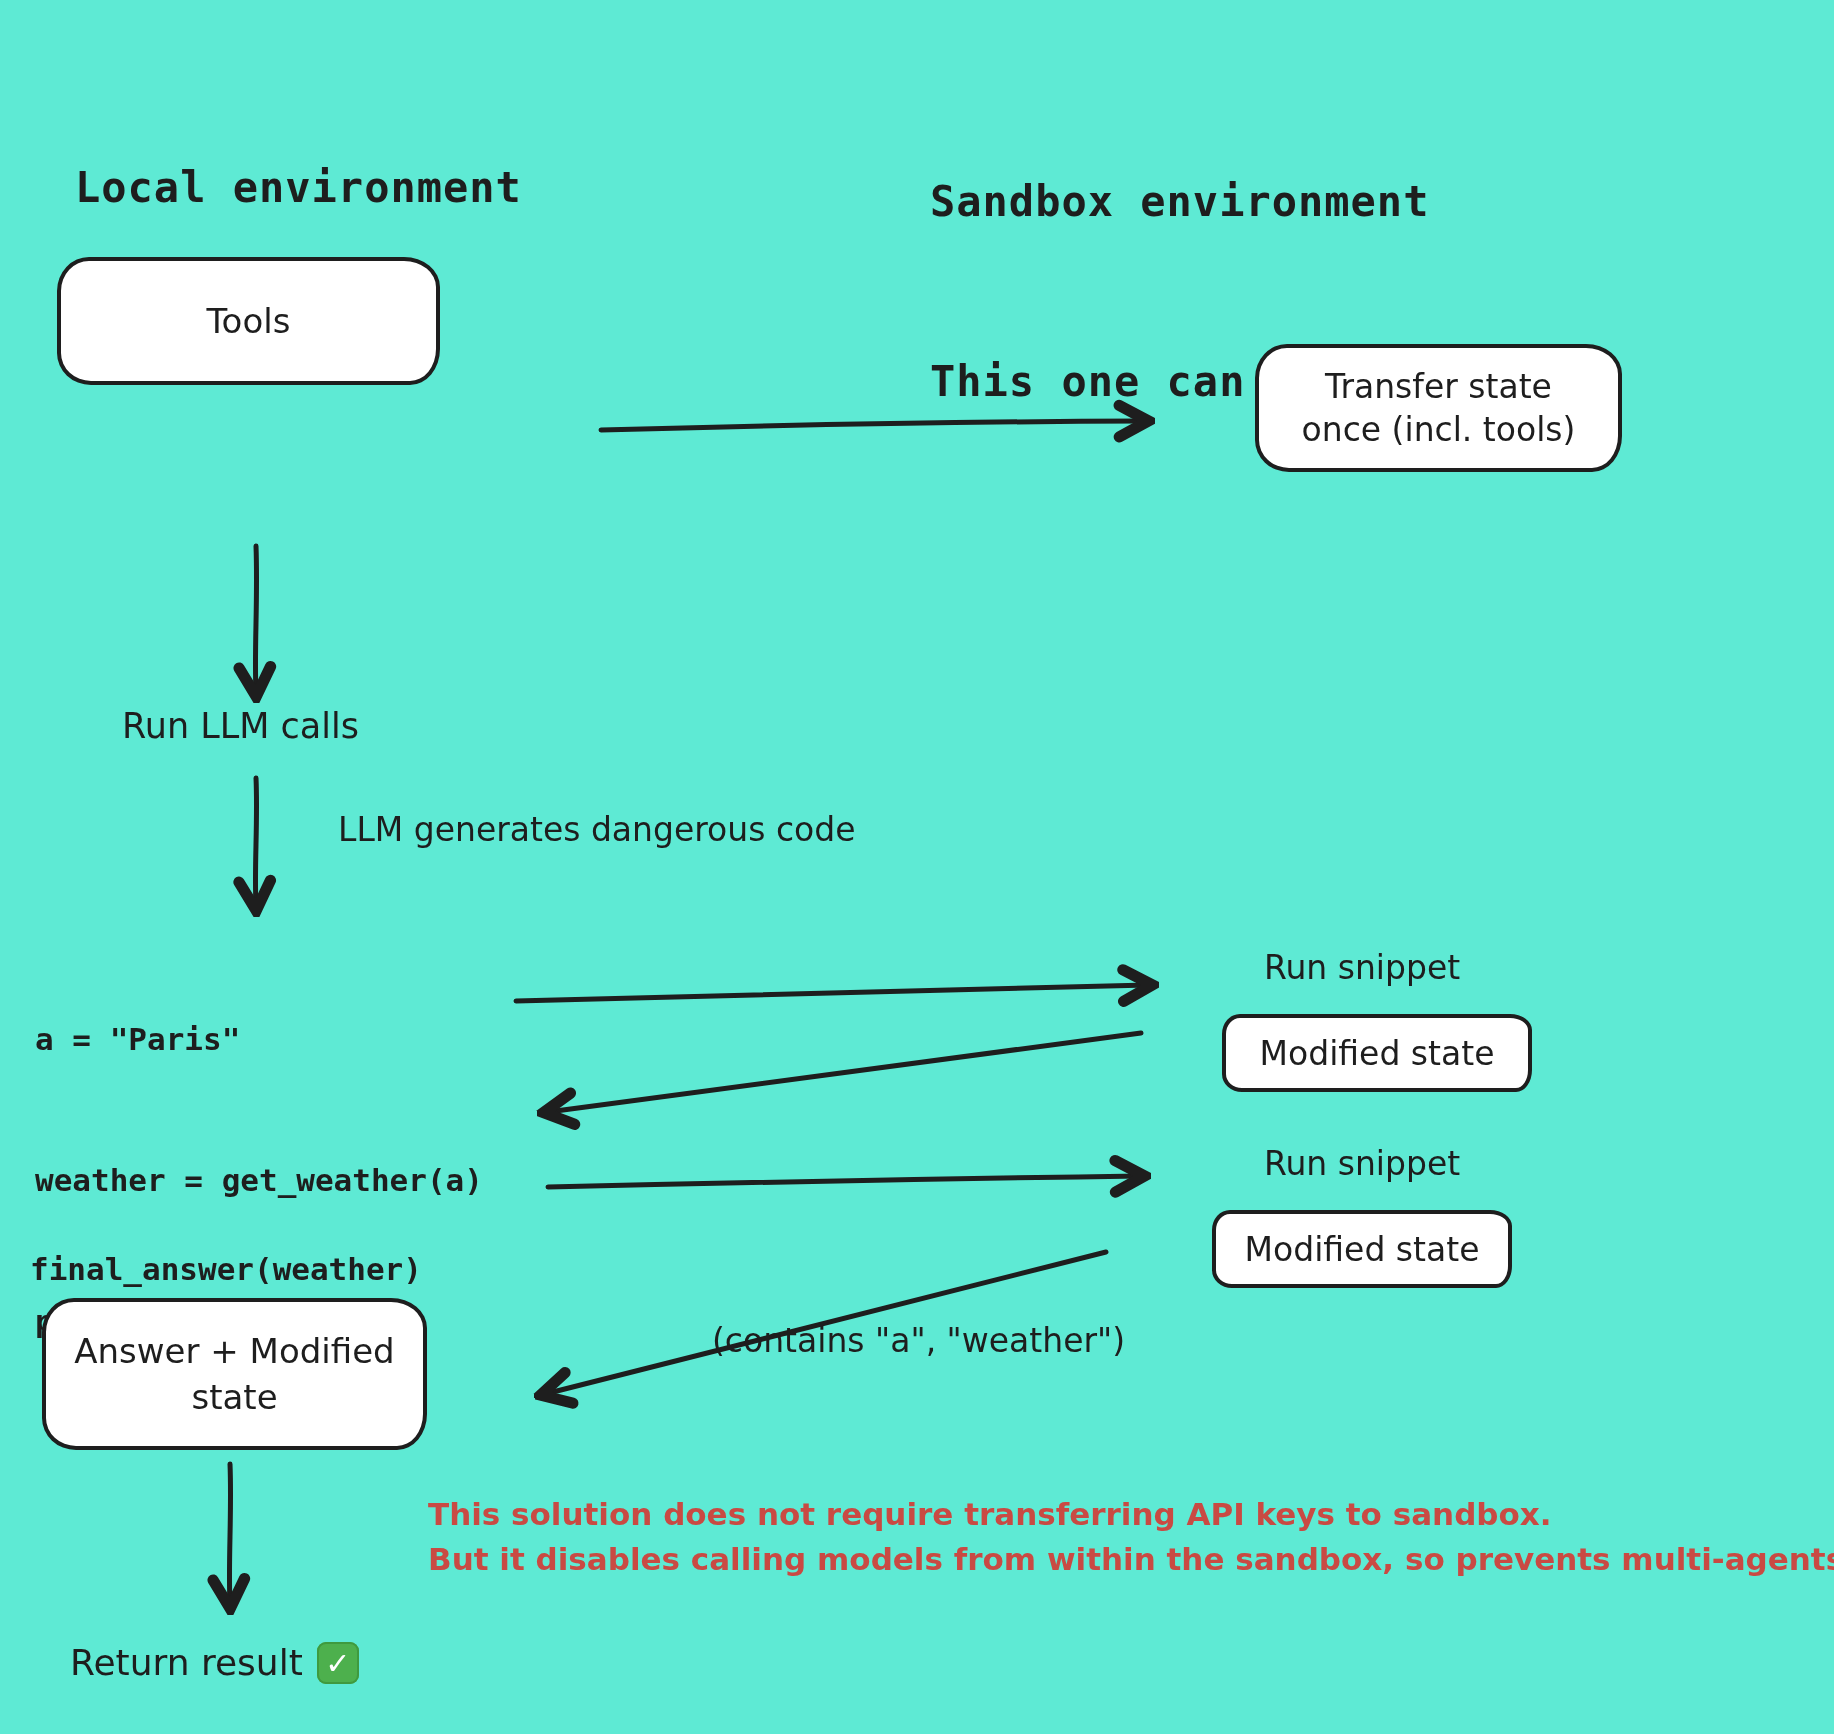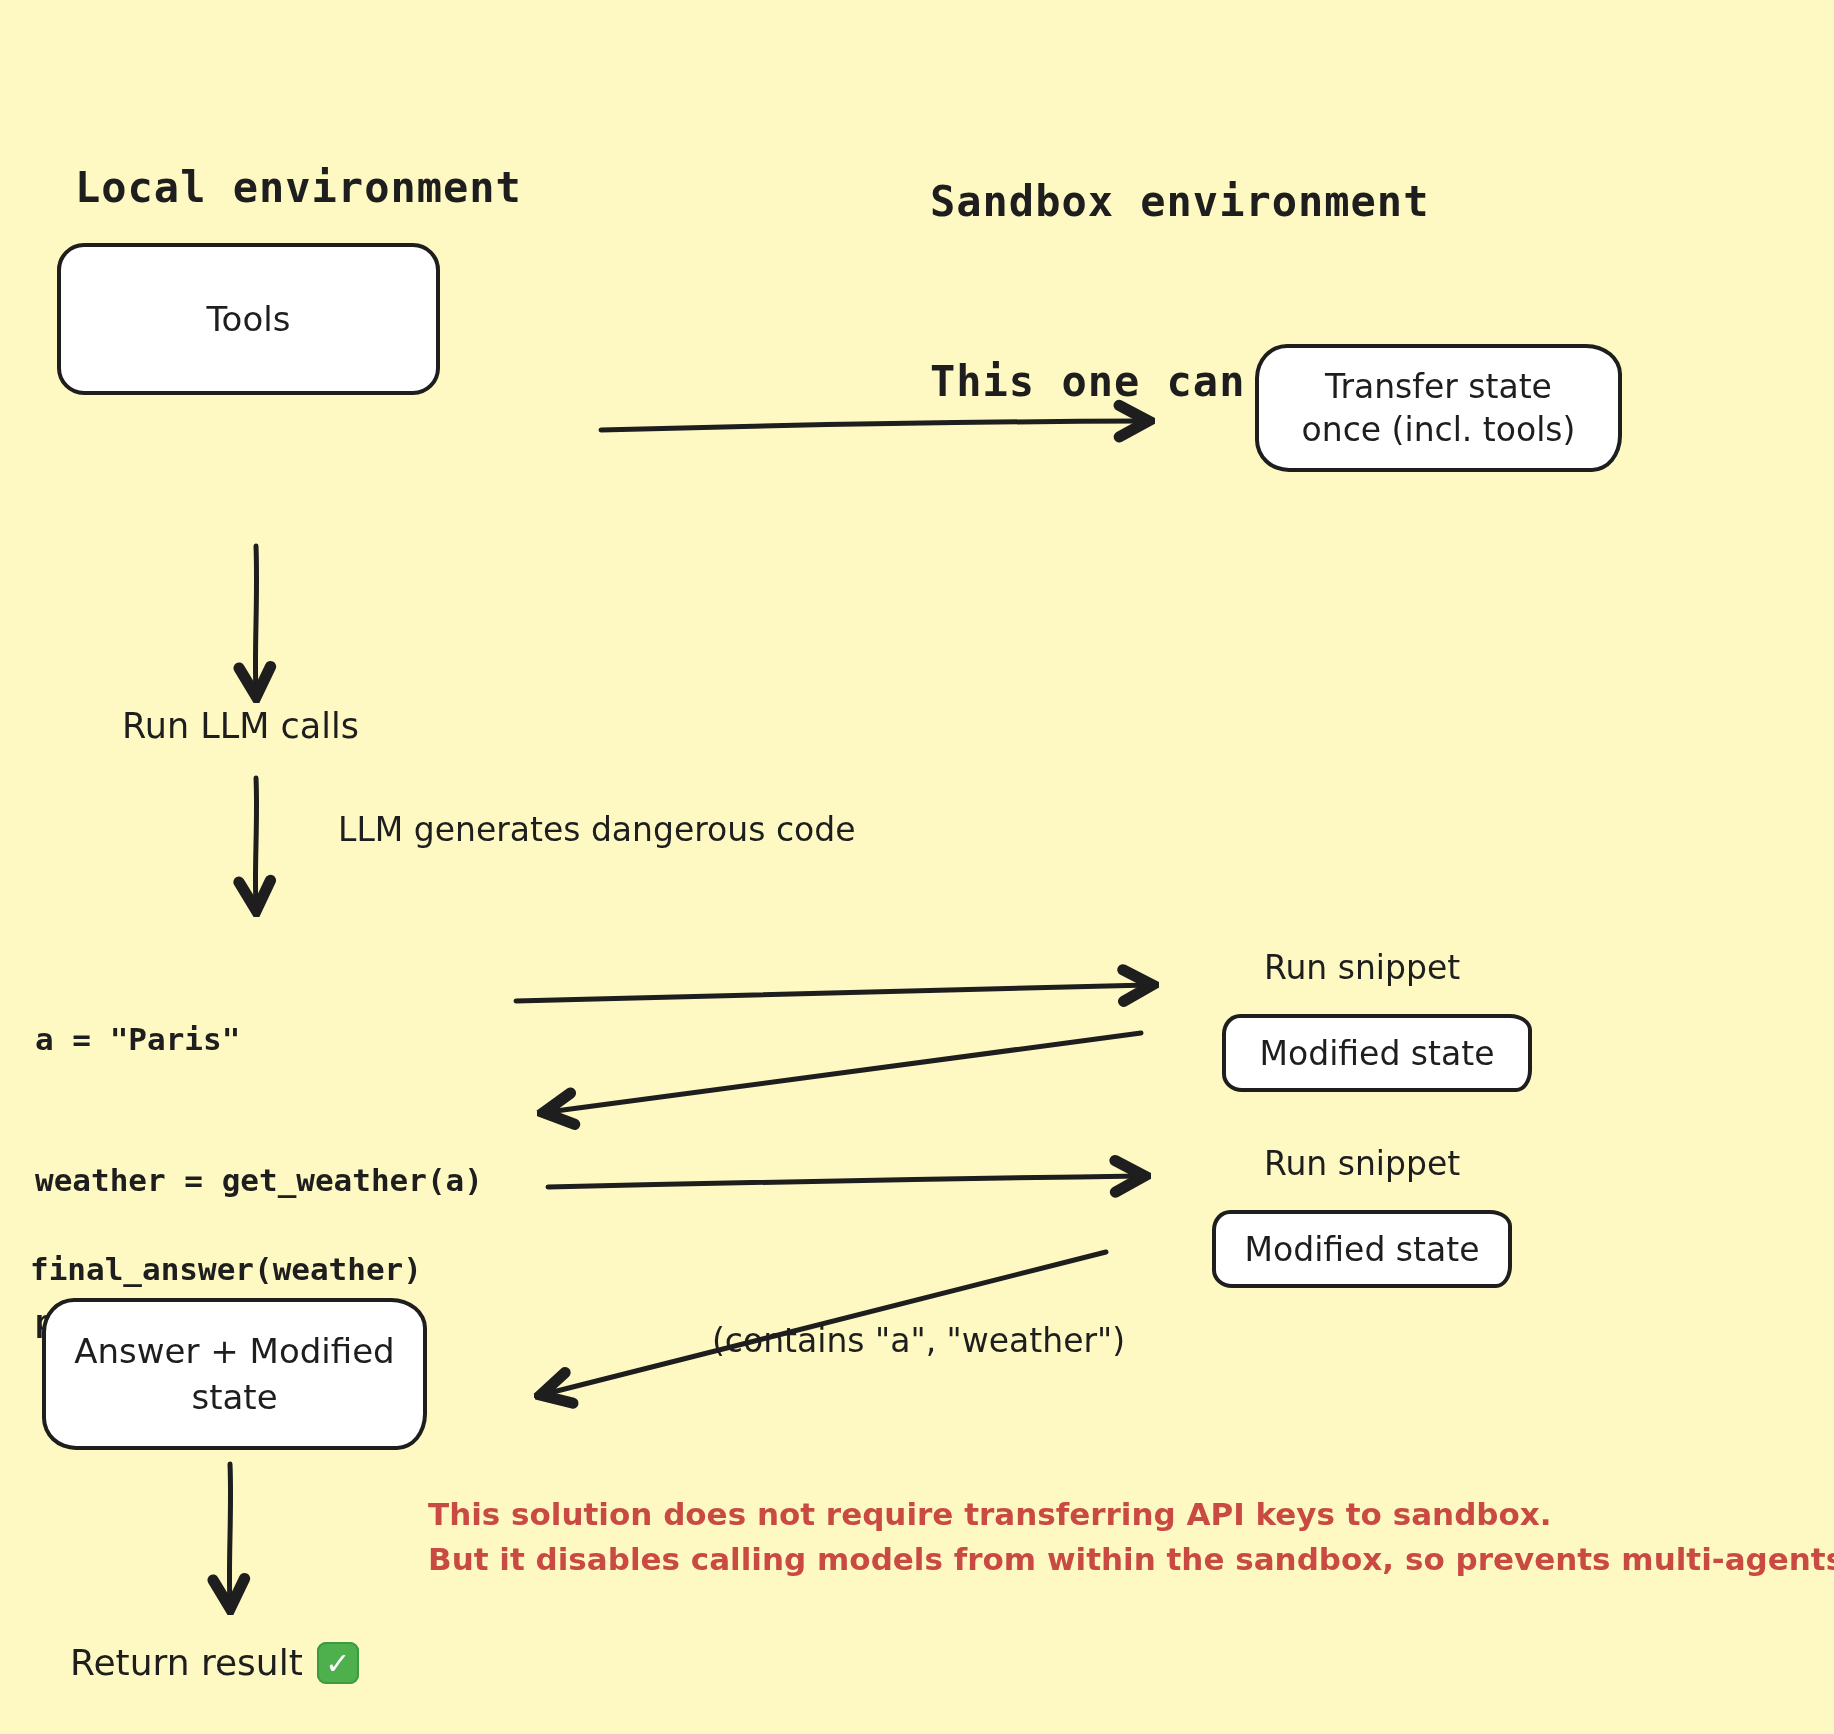--- a/index.html
+++ b/index.html
@@ -1,19 +1,19 @@
 <!DOCTYPE html>
 <html><head>
 <meta charset="utf-8">
 <style>
   html,body{margin:0;padding:0;background:#ffffff;}
   .canvas{
     position:relative;
     width:1834px;height:1734px;
-    background:#fef9c3;
+    background:#5eead4;
     font-family:"DejaVu Sans",sans-serif;
     color:#1e1e1e;
     overflow:hidden;
   }
   .abs{position:absolute;}
   
   .env-title{
     font-family:"DejaVu Sans Mono",monospace;
     font-weight:bold;
     font-size:42px;
@@ -110,21 +110,21 @@
 
   <div class="abs env-title" style="left:75px;top:38px;">
     <span>Local environment</span>
     <span>Sensitive</span>
   </div>
   <div class="abs env-title" style="left:930px;top:52px;">
     <span>Sandbox environment</span>
     <span>This one can break</span>
   </div>
 
-  <div class="abs hbox big" style="left:57px;top:243px;width:383px;height:152px;border-radius:27px;">
+  <div class="abs hbox big" style="left:57px;top:257px;width:383px;height:128px;">
     <span class="hlabel-lg">Tools</span>
   </div>
 
 
   <div class="abs label" style="left:122px;top:706px;font-size:35px;">
     <span>Run LLM calls</span>
   </div>
 
   <div class="abs label" style="left:338px;top:810px;">
     <span>LLM generates dangerous code</span>

